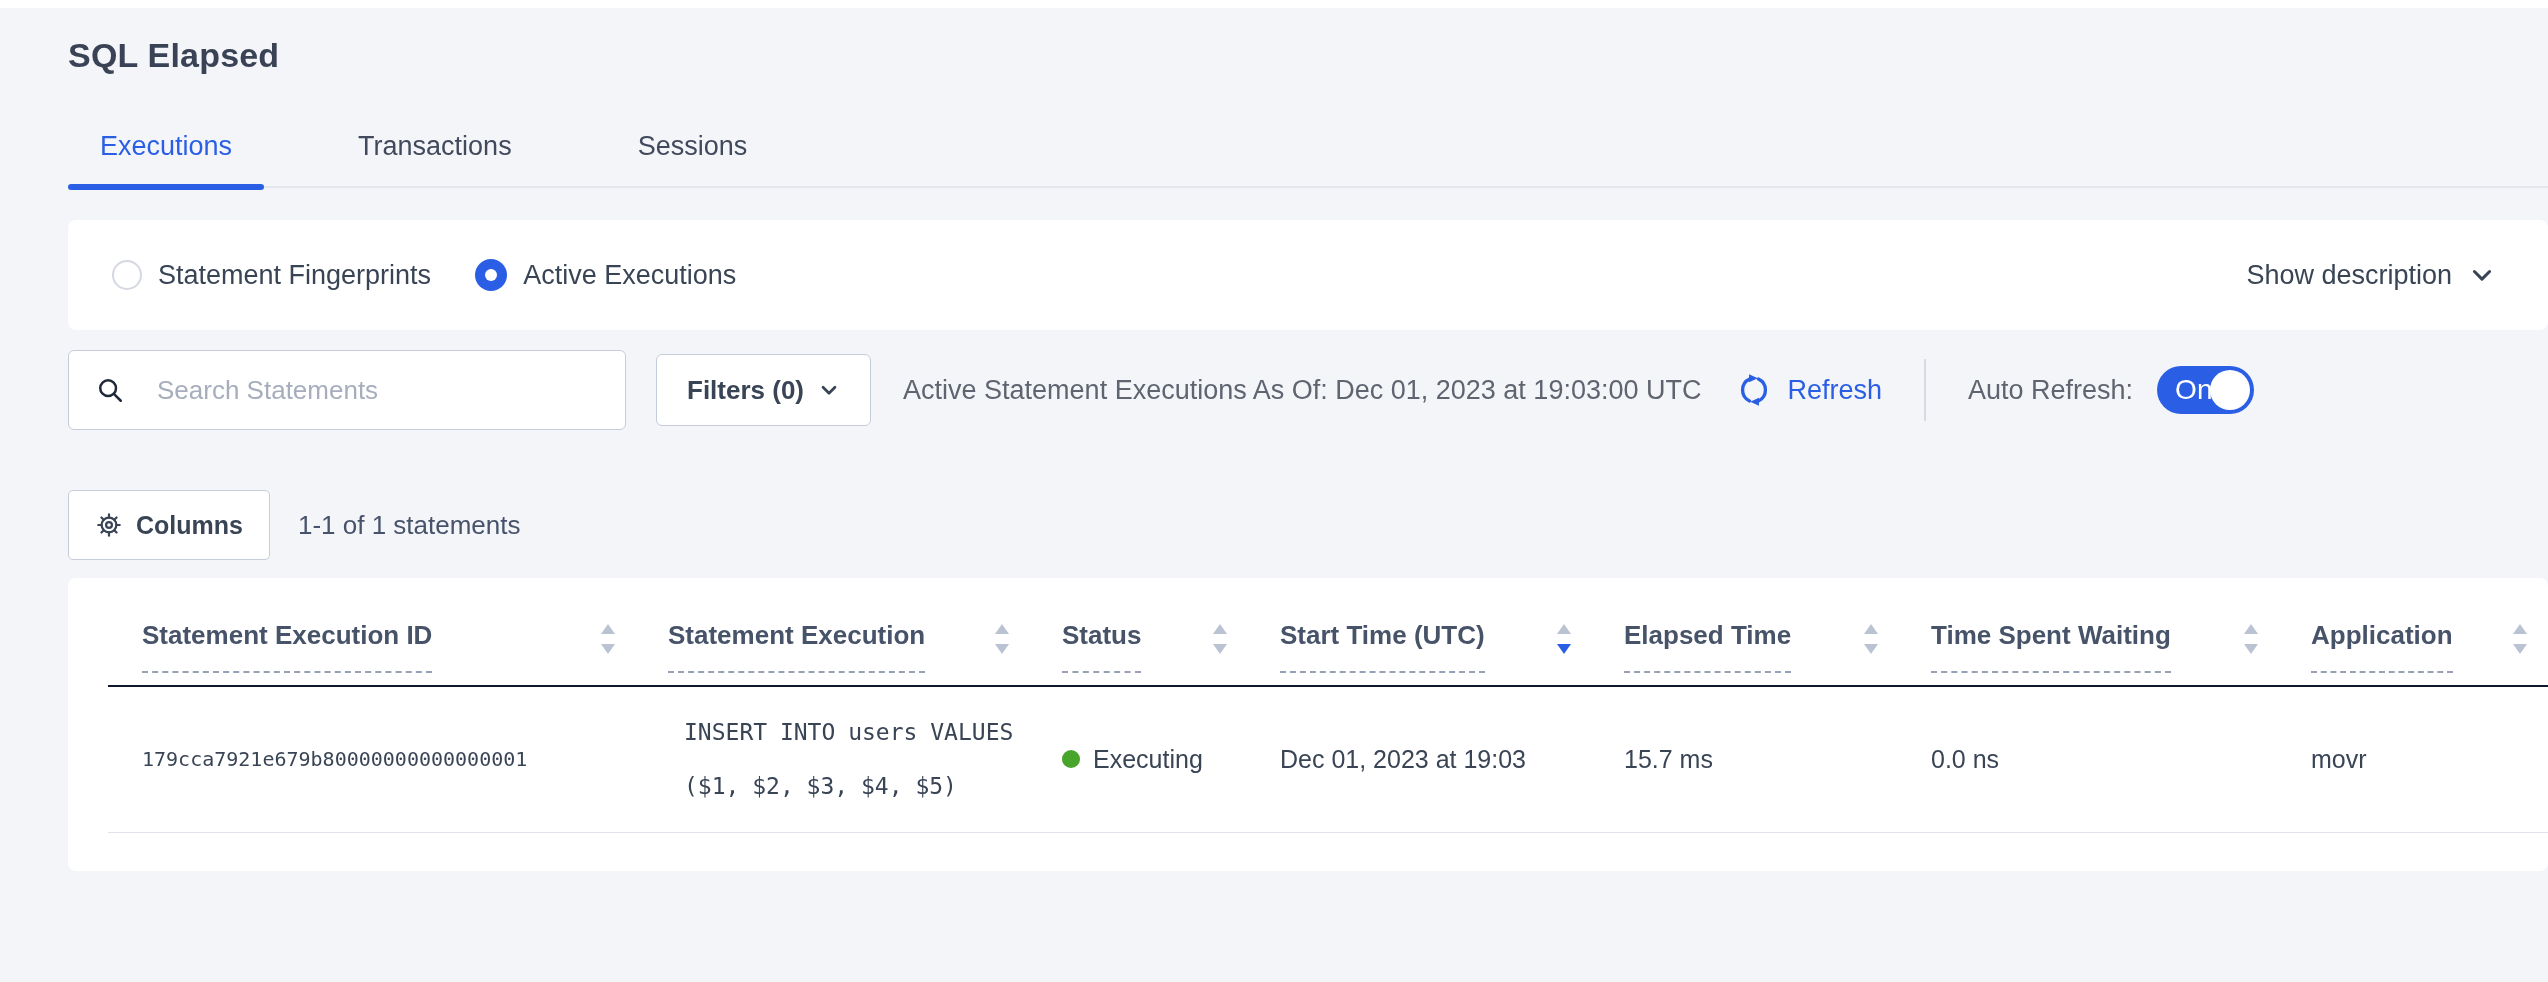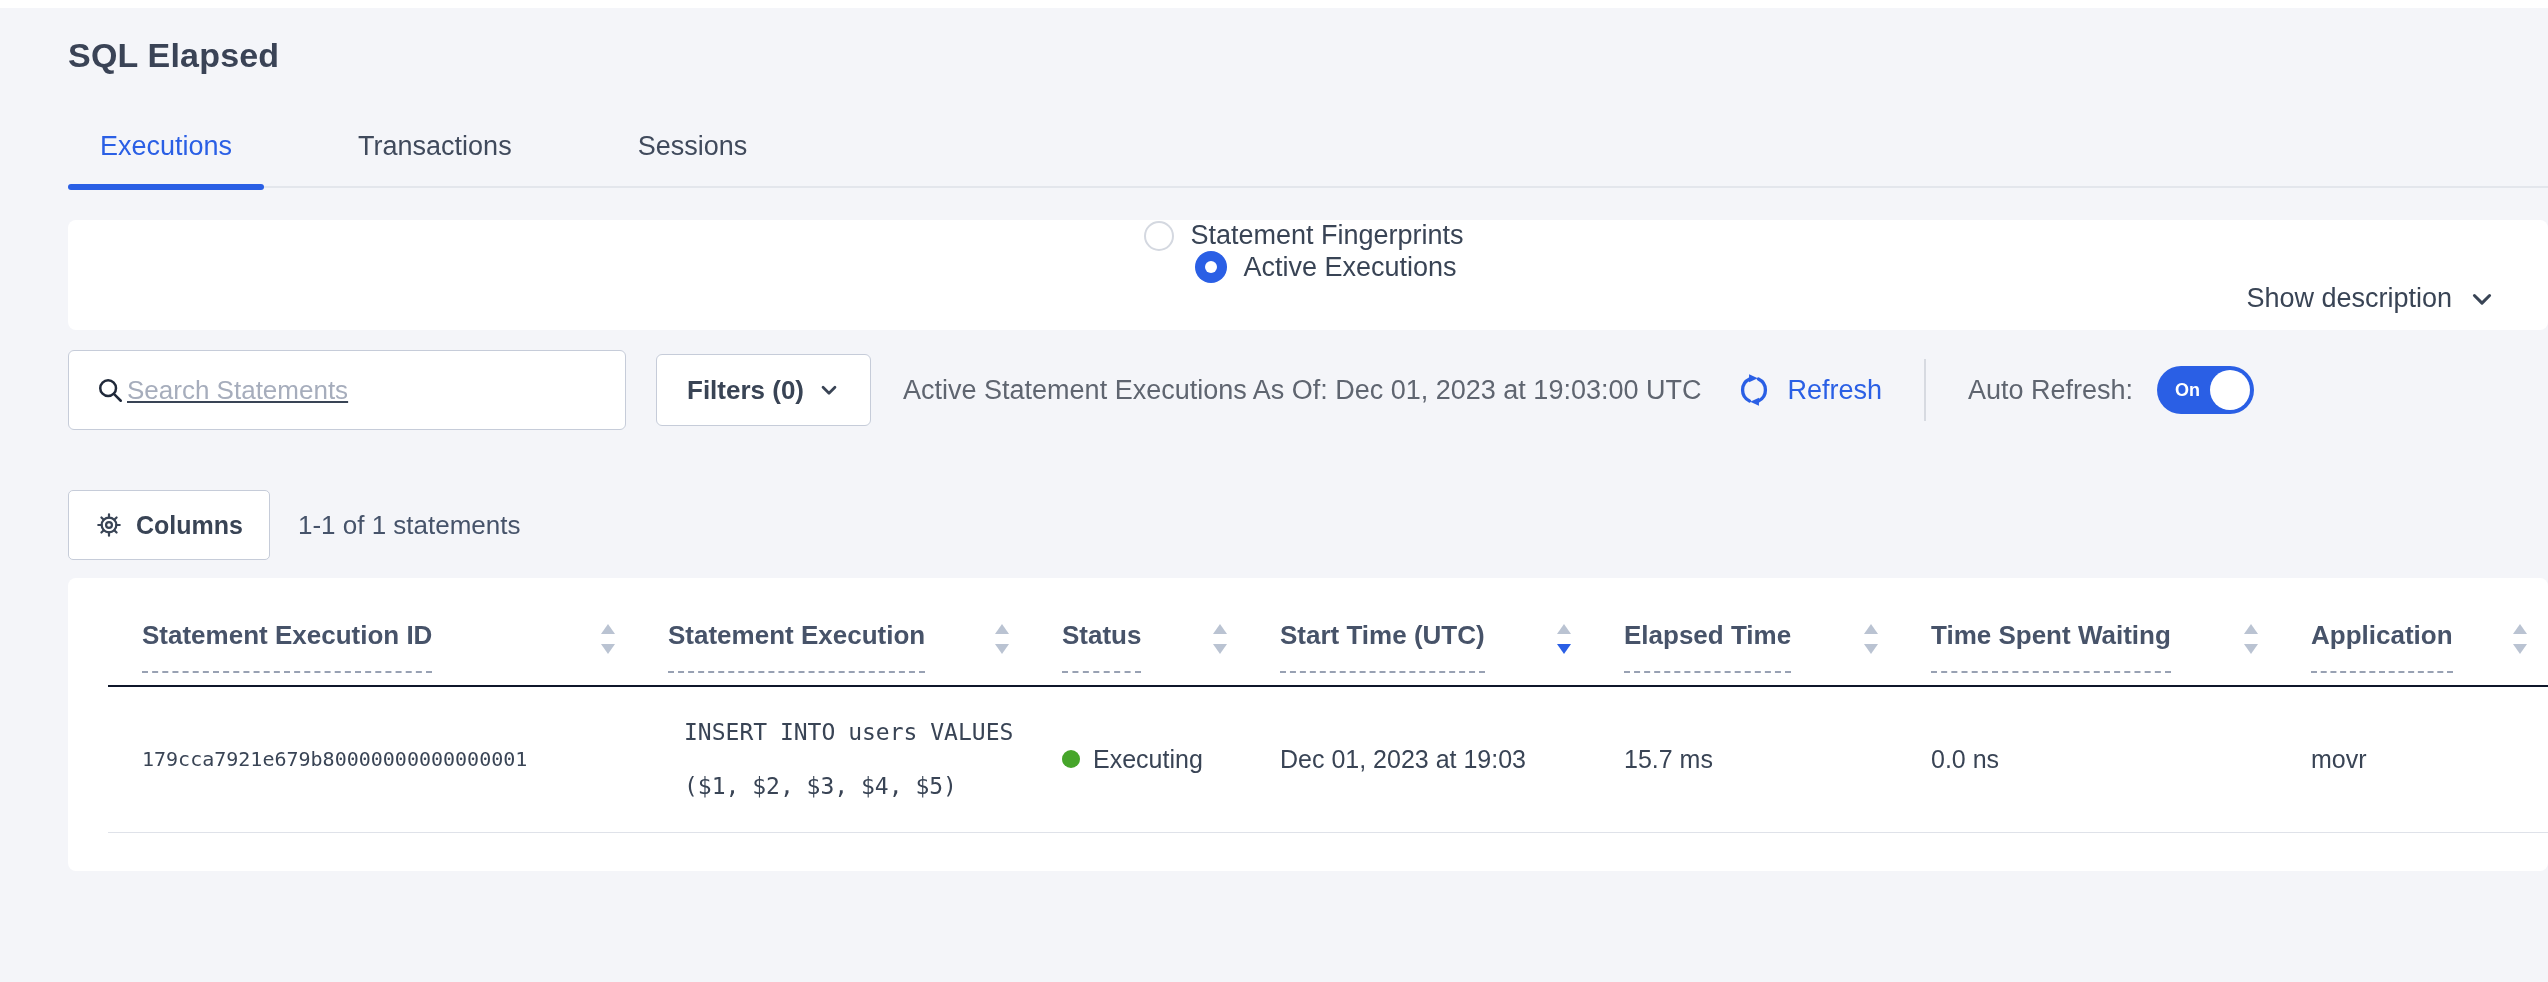--- a/index.html
+++ b/index.html
@@ -32,21 +32,21 @@
     cursor:pointer; white-space:nowrap;
   }
   .tab + .tab { margin-left:62px; }
   .tab.active { color:#2a5fe5; }
   .tab.active::after {
     content:""; position:absolute; left:0; right:0; bottom:-4px;
     height:6px; border-radius:3px; background:#2a5fe5;
   }
 
   
-  .card { background:#ffffff; border-radius:8px;flex-direction:column; }
+  .card { background:#ffffff; border-radius:8px; }
 
   .mode-card {
     margin-top:32px; height:110px;
     display:flex; align-items:center;
     padding:0 52px 0 44px;
   }
   .radio { display:flex; align-items:center; cursor:pointer; }
   .radio + .radio { margin-left:44px; }
   .radio-circle {
     width:30px; height:30px; border-radius:50%;
@@ -64,21 +64,21 @@
   .show-desc {
     margin-left:auto; display:flex; align-items:center; gap:16px;
     font-size:27px; color:#394455; cursor:pointer;
   }
 
   
   .toolbar { margin-top:20px; display:flex; align-items:center; height:80px; }
   .search-box {
     width:558px; height:80px;
     background:#fff; border:1px solid #c6ccd9; border-radius:6px;
-    display:flex; align-items:center; padding:0 14px 0 26px; gap:2px;text-decoration:underline;
+    display:flex; align-items:center; padding:0 14px 0 26px; gap:32px;
   }
   .search-box input {
     flex:1; border:none; outline:none; background:transparent;
     font-family:"Liberation Sans", sans-serif;
     font-size:26px; color:#394455;
   }
   .search-box input::placeholder { color:#a6adbc; }
   .filters-btn {
     margin-left:30px; height:72px; padding:0 30px;
     background:#fff; border:1px solid #c6ccd9; border-radius:6px;
@@ -93,21 +93,21 @@
   }
   .vdivider { width:2px; height:62px; background:#d7dae1; margin:0 42px; }
   .autorefresh-label { font-size:27px; color:#5f6570; white-space:nowrap; }
   .toggle {
     margin-left:24px; position:relative;
     width:97px; height:48px; border-radius:24px; background:#2a5fe5;
     cursor:pointer; flex:0 0 auto;
   }
   .toggle-text {
     position:absolute; left:18px; top:50%; transform:translateY(-50%);
-    color:#fff; font-size:18px; font-weight:700;
+    color:#fff; font-size:28px; font-weight:400;
   }
   .toggle-knob {
     position:absolute; right:4px; top:4px;
     width:40px; height:40px; border-radius:50%; background:#fff;
   }
 
   
   .controls-row { margin-top:60px; display:flex; align-items:center; }
   .columns-btn {
     height:70px; padding:0 26px;

